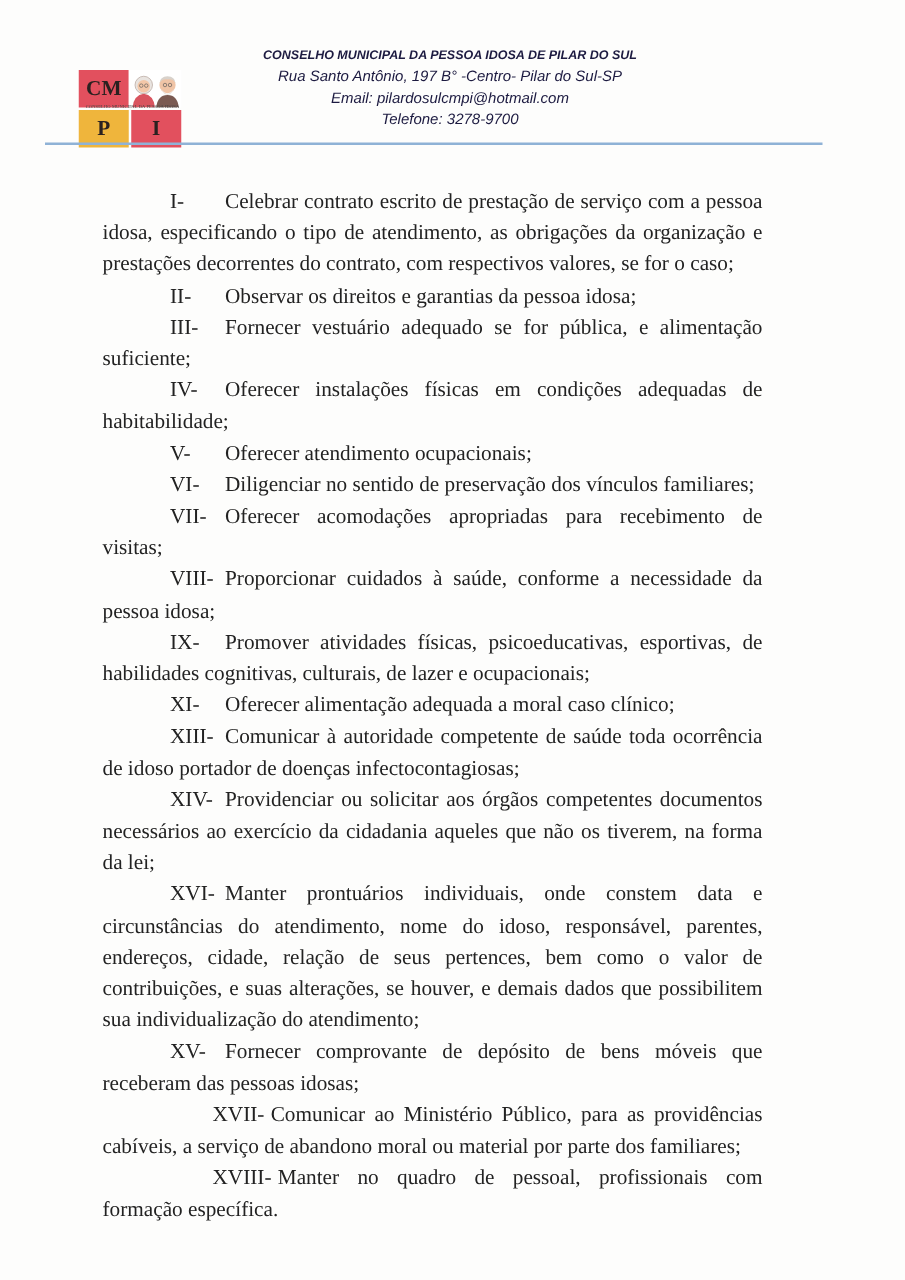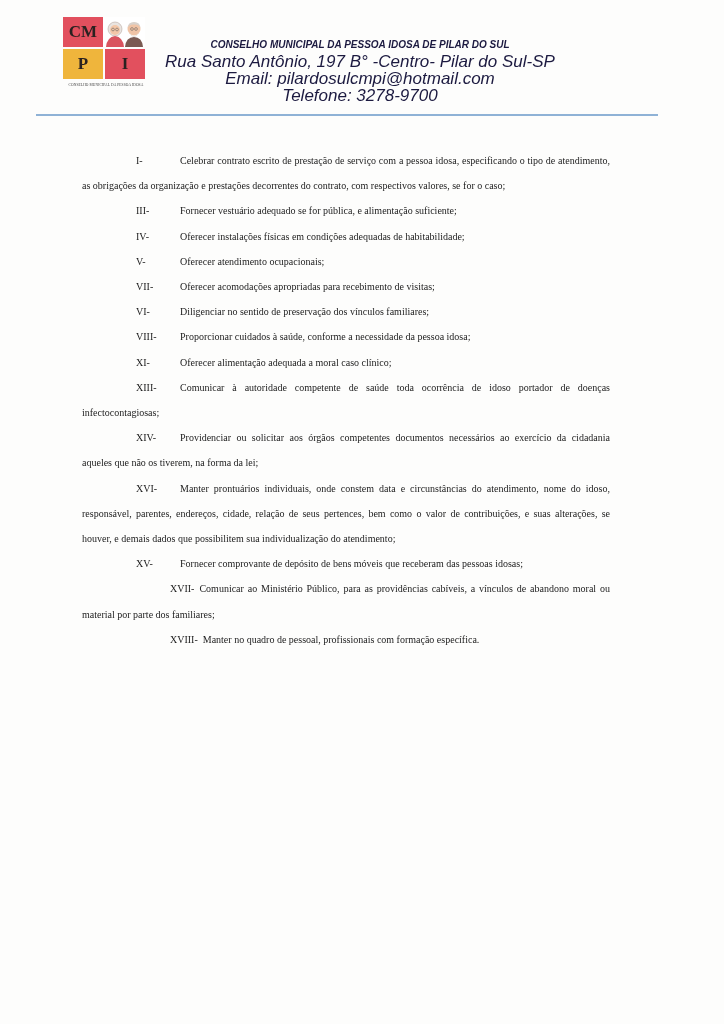--- a/index.html
+++ b/index.html
@@ -14,50 +14,50 @@
     
     .logo {
       position: absolute; left: 63px; top: 17px;
       width: 82px; height: 62px;
     }
     .logo .cell {
       position: absolute;
       font-family: "Liberation Serif", serif;
       font-weight: bold;
       color: #2a2120;
-      display: flex; align-items: center; justify-content: center;
+      display: flex; align-items: center; justify-content: center; margin-top: 39px;
     }
     .logo .cm { left: 0; top: 0; width: 40px; height: 30px; background: #e2505e; font-size: 17px; }
     .logo .faces { left: 40px; top: 0; width: 42px; height: 30px; background: #fff; }
     .logo .p { left: 0; top: 32px; width: 40px; height: 30px; background: #efb53c; font-size: 17px; }
     .logo .i { left: 42px; top: 32px; width: 40px; height: 30px; background: #e2505e; font-size: 17px; }
     .logo-caption {
       position: absolute; left: 60px; top: 83px; width: 92px;
       font-size: 3.6px; line-height: 4.5px; text-align: center;
       color: #444; letter-spacing: 0.1px;
       font-family: "Liberation Serif", serif;
     }
     
     .header {
       position: absolute; left: 150px; top: 36px; width: 420px;
       text-align: center;
       font-family: "Liberation Sans", sans-serif;
       font-style: italic;
       color: #1c1a40;
     }
     .header .org { font-weight: bold; font-size: 10px; line-height: 17px; }
-    .header .line { font-size: 17px; line-height: 17px; }
+    .header .line { font-size: 12px; line-height: 17px; }
     .rule {
       position: absolute; left: 36px; top: 114px; width: 622px; height: 2px;
       background: #8fb2d6;
     }
     
     .content {
       position: absolute; left: 82px; top: 148px; width: 528px;
-      font-size: 10px; line-height: 25.2px;
+      font-size: 17px; line-height: 25.2px;
       text-align: justify;
     }
     .item { margin: 0; text-indent: 54px; }
     .item .num { display: inline-block; min-width: 44px; text-indent: 0; }
     .item.wide .num { min-width: 0; margin-right: 5px; margin-left: 34px; }
   </style>
 </head>
 <body>
 
 <div class="logo">
@@ -88,26 +88,28 @@
   <div class="org">CONSELHO MUNICIPAL DA PESSOA IDOSA DE PILAR DO SUL</div>
   <div class="line">Rua Santo Antônio, 197 B° -Centro- Pilar do Sul-SP</div>
   <div class="line">Email: pilardosulcmpi@hotmail.com</div>
   <div class="line">Telefone: 3278-9700</div>
 </div>
 
 <div class="rule"></div>
 
 <div class="content">
   <p class="item"><span class="num">I-</span><span>Celebrar contrato escrito de prestação de serviço com a pessoa idosa, especificando o tipo de atendimento, as obrigações da organização e prestações decorrentes do contrato, com respectivos valores, se for o caso;</span></p>
+  <p class="item"><span class="num">II-</span><span>Observar os direitos e garantias da pessoa idosa;</span></p>
   <p class="item"><span class="num">III-</span><span>Fornecer vestuário adequado se for pública, e alimentação suficiente;</span></p>
   <p class="item"><span class="num">IV-</span><span>Oferecer instalações físicas em condições adequadas de habitabilidade;</span></p>
   <p class="item"><span class="num">V-</span><span>Oferecer atendimento ocupacionais;</span></p>
+  <p class="item"><span class="num">VI-</span><span>Diligenciar no sentido de preservação dos vínculos familiares;</span></p>
   <p class="item"><span class="num">VII-</span><span>Oferecer acomodações apropriadas para recebimento de visitas;</span></p>
-  <p class="item"><span class="num">VI-</span><span>Diligenciar no sentido de preservação dos vínculos familiares;</span></p>
   <p class="item"><span class="num">VIII-</span><span>Proporcionar cuidados à saúde, conforme a necessidade da pessoa idosa;</span></p>
+  <p class="item"><span class="num">IX-</span><span>Promover atividades físicas, psicoeducativas, esportivas, de habilidades cognitivas, culturais, de lazer e ocupacionais;</span></p>
   <p class="item"><span class="num">XI-</span><span>Oferecer alimentação adequada a moral caso clínico;</span></p>
   <p class="item"><span class="num">XIII-</span><span>Comunicar à autoridade competente de saúde toda ocorrência de idoso portador de doenças infectocontagiosas;</span></p>
   <p class="item"><span class="num">XIV-</span><span>Providenciar ou solicitar aos órgãos competentes documentos necessários ao exercício da cidadania aqueles que não os tiverem, na forma da lei;</span></p>
   <p class="item"><span class="num">XVI-</span><span>Manter prontuários individuais, onde constem data e circunstâncias do atendimento, nome do idoso, responsável, parentes, endereços, cidade, relação de seus pertences, bem como o valor de contribuições, e suas alterações, se houver, e demais dados que possibilitem sua individualização do atendimento;</span></p>
   <p class="item"><span class="num">XV-</span><span>Fornecer comprovante de depósito de bens móveis que receberam das pessoas idosas;</span></p>
-  <p class="item wide"><span class="num">XVII-</span><span>Comunicar ao Ministério Público, para as providências cabíveis, a vínculos de abandono moral ou material por parte dos familiares;</span></p>
+  <p class="item wide"><span class="num">XVII-</span><span>Comunicar ao Ministério Público, para as providências cabíveis, a serviço de abandono moral ou material por parte dos familiares;</span></p>
   <p class="item wide"><span class="num">XVIII-</span><span>Manter no quadro de pessoal, profissionais com formação específica.</span></p>
 </div>
 
 </body></html>

